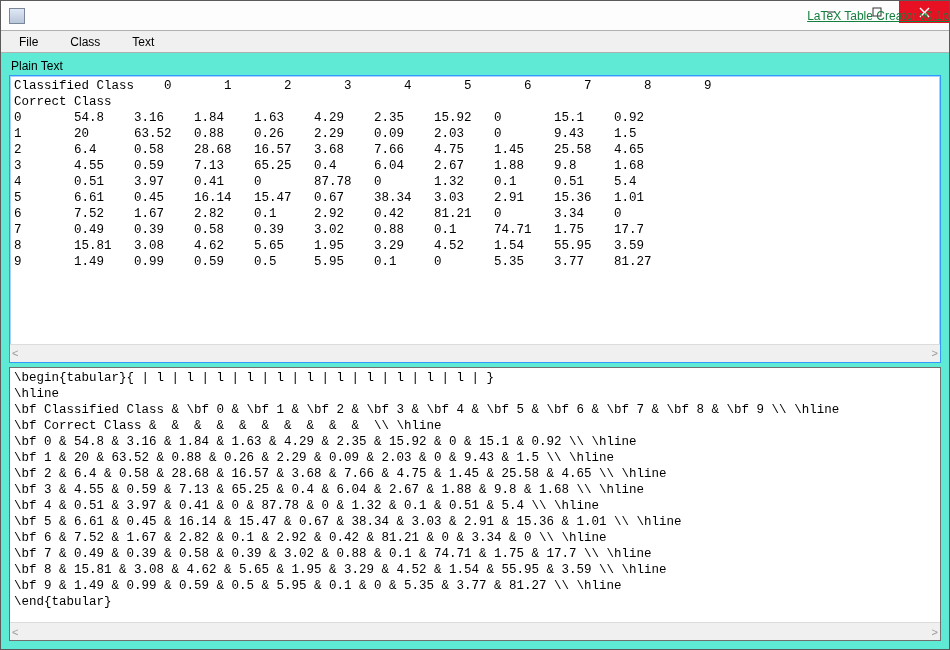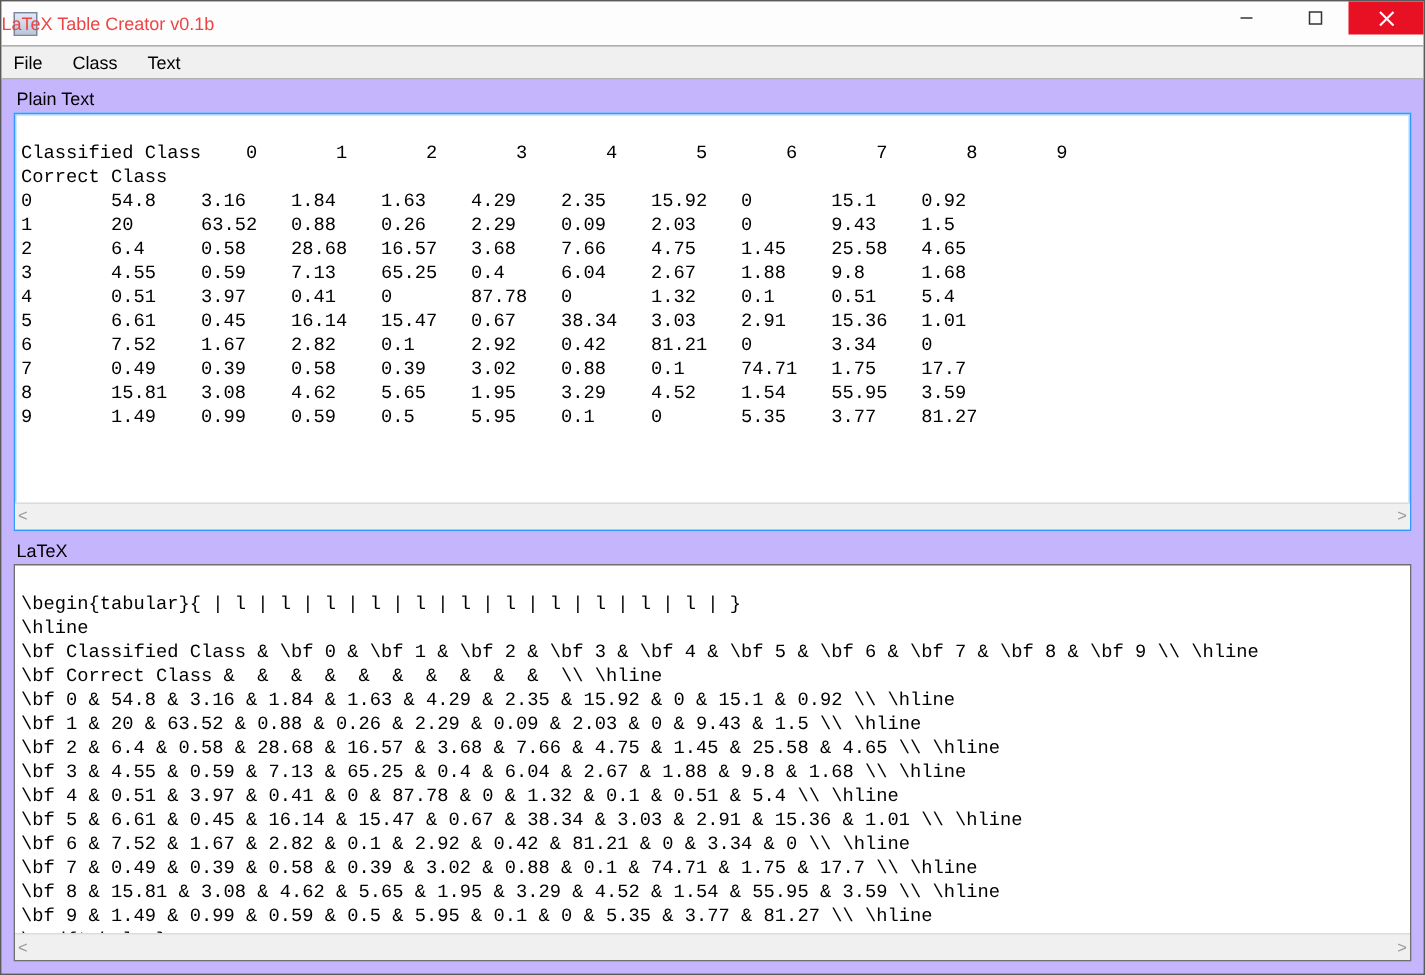--- a/index.html
+++ b/index.html
@@ -25,23 +25,24 @@
     position: relative;
   }
   .titlebar .app-icon {
     width: 16px; height: 16px;
     margin: 0 6px 0 8px;
     background: linear-gradient(#dfe8f5,#b9c7da);
     border: 1px solid #7a879a;
   }
   .titlebar .title {
     position: absolute; left: 0; right: 0;
-    text-align: left;
-    color: #ef4444;
+    text-align: right;
+    color: #15803d;
     pointer-events: none;
+    text-decoration: underline;
   }
   .winbtns {
     margin-left: auto;
     display: flex; height: 100%;
   }
   .winbtn {
     width: 46px; height: 22px;
     display: flex; align-items: center; justify-content: center;
     color: #333; font-size: 12px;
     border-left: 1px solid rgba(0,0,0,0);
@@ -49,33 +50,33 @@
   .winbtn.close {
     background: #e81123; color: #fff;
     width: 50px;
   }
   .winbtn svg { display: block; }
   .menubar {
     height: 22px;
     background: #f0f0f0;
     border-bottom: 1px solid #b0b0b0;
     display: flex; align-items: center;
-    padding: 0 0;
-    gap: 4px;
+    padding: 0 10px;
+    gap: 16px;
   }
   .menuitem {
     padding: 2px 8px;
     color: #000;
     cursor: default;
   }
   .content {
     flex: 1;
     padding: 4px 8px 8px 8px;
     display: flex; flex-direction: column;
-    background: #c4b5fd;
+    background: #5eead4;
     overflow: hidden;
   }
   .panel-label {
     color: #000;
     padding: 2px 0 2px 2px;
   }
   .textpanel {
     background: #fff;
     border: 1px solid #707070;
     flex: 1;
@@ -83,21 +84,21 @@
     display: flex; flex-direction: column;
     font-family: "Consolas","Courier New",monospace;
     font-size: 12.5px;
     line-height: 16px;
     color: #000;
     overflow: hidden;
   }
   .textpanel.focus { border-color: #3399ff; box-shadow: 0 0 0 1px #a6d2ff inset; }
   .textbody {
     flex: 1;
-    padding: 18px 4px;
+    padding: 2px 4px;
     white-space: pre;
     overflow: hidden;
   }
   .hscroll {
     height: 18px;
     background: #f0f0f0;
     border-top: 1px solid #dcdcdc;
     display: flex; align-items: center; justify-content: space-between;
     padding: 0 2px;
     color: #9a9a9a;
@@ -158,21 +159,20 @@
 8       15.81   3.08    4.62    5.65    1.95    3.29    4.52    1.54    55.95   3.59    
 9       1.49    0.99    0.59    0.5     5.95    0.1     0       5.35    3.77    81.27   </div>
       <div class="hscroll">
         <span class="arrow">&lt;</span>
         <span class="arrow">&gt;</span>
       </div>
     </div>
 
     <div class="spacer4"></div>
 
-    <div class="panel-label">LaTeX</div>
     <div class="textpanel" style="flex:1">
       <div class="textbody" id="latex-body">\begin{tabular}{ | l | l | l | l | l | l | l | l | l | l | l | }
 \hline
 \bf Classified Class &amp; \bf 0 &amp; \bf 1 &amp; \bf 2 &amp; \bf 3 &amp; \bf 4 &amp; \bf 5 &amp; \bf 6 &amp; \bf 7 &amp; \bf 8 &amp; \bf 9 \\ \hline
 \bf Correct Class &amp;  &amp;  &amp;  &amp;  &amp;  &amp;  &amp;  &amp;  &amp;  &amp;  \\ \hline
 \bf 0 &amp; 54.8 &amp; 3.16 &amp; 1.84 &amp; 1.63 &amp; 4.29 &amp; 2.35 &amp; 15.92 &amp; 0 &amp; 15.1 &amp; 0.92 \\ \hline
 \bf 1 &amp; 20 &amp; 63.52 &amp; 0.88 &amp; 0.26 &amp; 2.29 &amp; 0.09 &amp; 2.03 &amp; 0 &amp; 9.43 &amp; 1.5 \\ \hline
 \bf 2 &amp; 6.4 &amp; 0.58 &amp; 28.68 &amp; 16.57 &amp; 3.68 &amp; 7.66 &amp; 4.75 &amp; 1.45 &amp; 25.58 &amp; 4.65 \\ \hline
 \bf 3 &amp; 4.55 &amp; 0.59 &amp; 7.13 &amp; 65.25 &amp; 0.4 &amp; 6.04 &amp; 2.67 &amp; 1.88 &amp; 9.8 &amp; 1.68 \\ \hline
 \bf 4 &amp; 0.51 &amp; 3.97 &amp; 0.41 &amp; 0 &amp; 87.78 &amp; 0 &amp; 1.32 &amp; 0.1 &amp; 0.51 &amp; 5.4 \\ \hline

